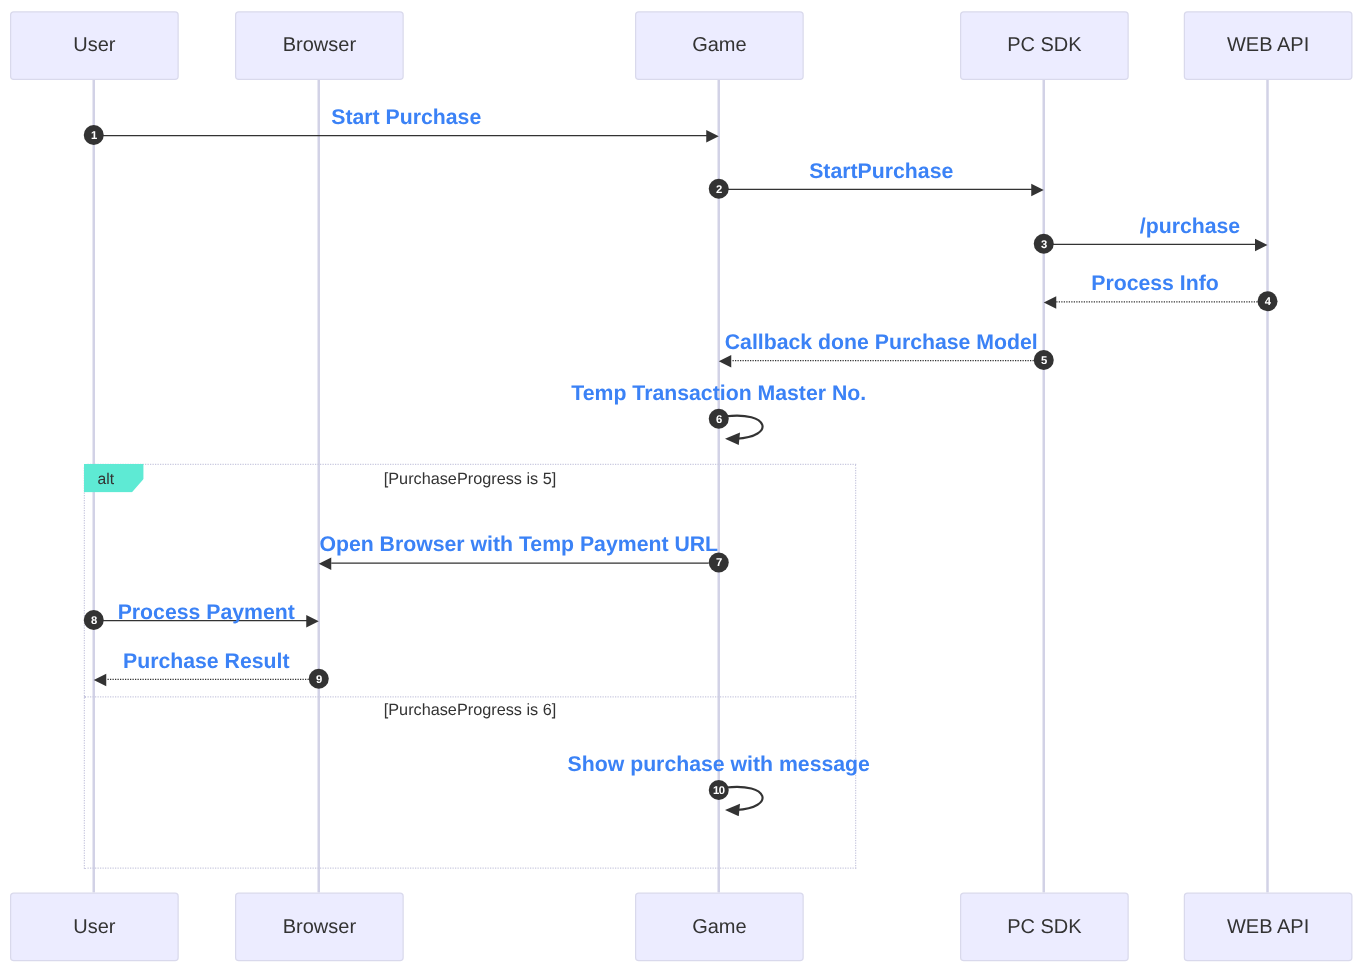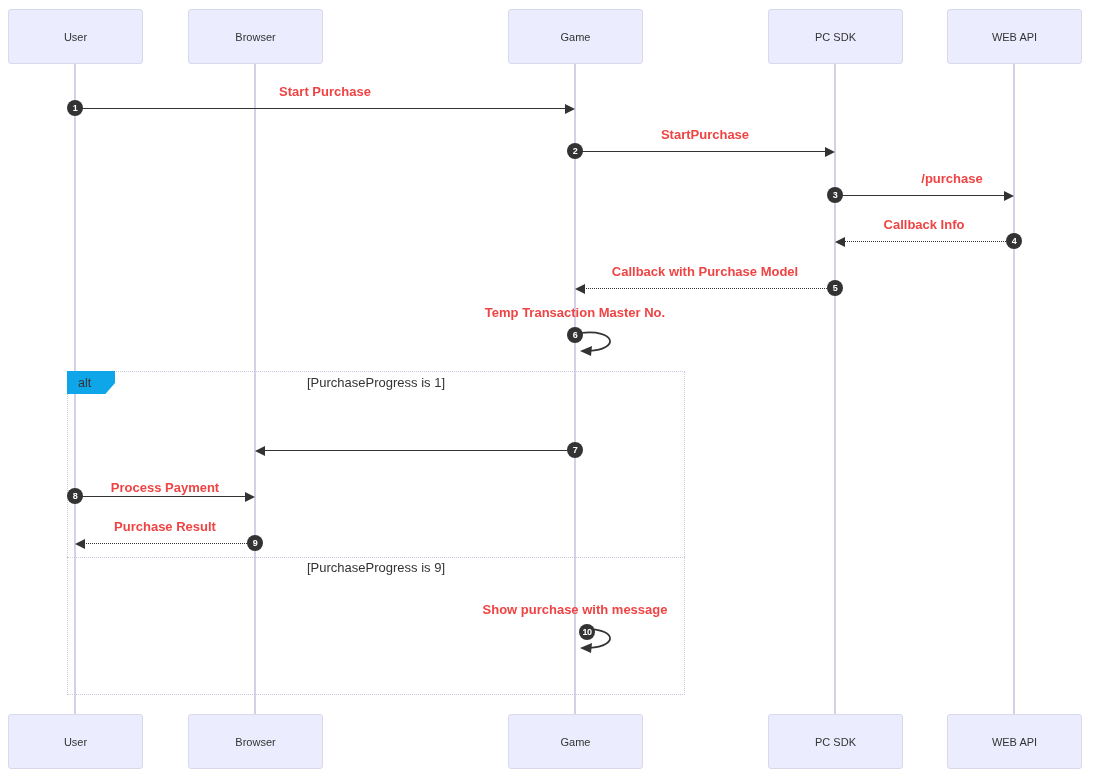--- a/index.html
+++ b/index.html
@@ -6,49 +6,49 @@
   #canvas {
     position:relative; width:1093px; height:780px;
     font-family:"Liberation Sans", sans-serif;
     background:#ffffff; overflow:hidden;
   }
   .actor {
     position:absolute; width:135px; height:55px; box-sizing:border-box;
     background:#ECECFF; border:1px solid #d9d9ec; border-radius:3px;
     display:flex; align-items:center; justify-content:center;
   }
-  .actor span { font-size:11px; color:#333; }
+  .actor span { font-size:16px; color:#333; }
   .lifeline {
     position:absolute; top:64px; height:650px; width:2px;
     background:#d2d2e6;
   }
   .mlabel {
     position:absolute; transform:translateX(-50%);
-    font-size:13px; font-weight:bold; color:#ef4444; white-space:nowrap;
+    font-size:17px; font-weight:bold; color:#3b82f6; white-space:nowrap;
     z-index:2;
   }
   .line { position:absolute; height:0; border-top:1.7px solid #333; z-index:1; }
   .line.dotted { border-top:1.7px dotted #333; }
   .arr { position:absolute; width:0; height:0;
     border-top:5px solid transparent; border-bottom:5px solid transparent; z-index:2; }
   .arr.r { border-left:10px solid #333; }
   .arr.l { border-right:10px solid #333; }
   .badge {
     position:absolute; width:16px; height:16px; border-radius:50%;
     background:#333; color:#fff; font-size:9px; font-weight:bold;
     display:flex; align-items:center; justify-content:center;
     letter-spacing:-0.5px; z-index:3;
   }
   .alt-frame {
     position:absolute; left:67px; top:371px; width:618px; height:324px;
     border:1.3px dotted #c9c9e0; box-sizing:border-box; z-index:0;
   }
   .alt-label {
     position:absolute; left:67px; top:371px; width:48px; height:23px;
-    background:#0ea5e9; box-sizing:border-box;
+    background:#5eead4; box-sizing:border-box;
     clip-path:polygon(0 0,100% 0,100% 52%,80% 100%,0 100%);
     display:flex; align-items:center; padding-left:11px; z-index:2;
   }
   .alt-label span { font-size:12.5px; color:#333; }
   .cond {
     position:absolute; transform:translateX(-50%);
     font-size:13px; color:#333; white-space:nowrap; z-index:2;
   }
   .divider {
     position:absolute; left:67px; top:557px; width:618px; height:0;
@@ -64,76 +64,77 @@
   <div class="lifeline" style="left:74px;"></div>
   <div class="lifeline" style="left:254px;"></div>
   <div class="lifeline" style="left:574px;"></div>
   <div class="lifeline" style="left:834px;"></div>
   <div class="lifeline" style="left:1013px;"></div>
 
   <div class="alt-frame"></div>
   <div class="alt-label">
     <span>alt</span>
   </div>
-  <div class="cond" style="left:376px; top:375px;">[PurchaseProgress is 1]</div>
+  <div class="cond" style="left:376px; top:375px;">[PurchaseProgress is 5]</div>
   <div class="divider"></div>
-  <div class="cond" style="left:376px; top:560px;">[PurchaseProgress is 9]</div>
+  <div class="cond" style="left:376px; top:560px;">[PurchaseProgress is 6]</div>
 
   <div class="mlabel" style="left:325px; top:84px;">Start Purchase</div>
   <div class="line" style="left:75px; top:108px; width:492px;"></div>
   <div class="arr r" style="left:565px; top:104px;"></div>
   <div class="badge" style="left:67px; top:100px;">1</div>
 
   <div class="mlabel" style="left:705px; top:127px;">StartPurchase</div>
   <div class="line" style="left:575px; top:151px; width:252px;"></div>
   <div class="arr r" style="left:825px; top:147px;"></div>
   <div class="badge" style="left:567px; top:143px;">2</div>
 
   <div class="mlabel" style="left:952px; top:171px;">/purchase</div>
   <div class="line" style="left:835px; top:195px; width:171px;"></div>
   <div class="arr r" style="left:1004px; top:191px;"></div>
   <div class="badge" style="left:827px; top:187px;">3</div>
 
-  <div class="mlabel" style="left:924px; top:217px;">Callback Info</div>
+  <div class="mlabel" style="left:924px; top:217px;">Process Info</div>
   <div class="line dotted" style="left:843px; top:241px; width:171px;"></div>
   <div class="arr l" style="left:835px; top:237px;"></div>
   <div class="badge" style="left:1006px; top:233px;">4</div>
 
-  <div class="mlabel" style="left:705px; top:264px;">Callback with Purchase Model</div>
+  <div class="mlabel" style="left:705px; top:264px;">Callback done Purchase Model</div>
   <div class="line dotted" style="left:583px; top:288px; width:252px;"></div>
   <div class="arr l" style="left:575px; top:284px;"></div>
   <div class="badge" style="left:827px; top:280px;">5</div>
 
   <div class="mlabel" style="left:575px; top:305px;">Temp Transaction Master No.</div>
   <svg class="self-loop" style="left:577px; top:329px;" width="46" height="27" viewBox="0 0 46 27">
     <path d="M 4 4 C 38 0, 44 20, 12 22" stroke="#333" stroke-width="1.7" fill="none"></path>
     <polygon points="3,22 15,17 14,27" fill="#333"></polygon>
   </svg>
   <div class="badge" style="left:567px; top:327px;">6</div>
 
+  <div class="mlabel" style="left:415px; top:426px;">Open Browser with Temp Payment URL</div>
   <div class="line" style="left:265px; top:450px; width:302px;"></div>
   <div class="arr l" style="left:255px; top:446px;"></div>
   <div class="badge" style="left:567px; top:442px;">7</div>
 
   <div class="mlabel" style="left:165px; top:480px;">Process Payment</div>
   <div class="line" style="left:75px; top:496px; width:172px;"></div>
   <div class="arr r" style="left:245px; top:492px;"></div>
   <div class="badge" style="left:67px; top:488px;">8</div>
 
   <div class="mlabel" style="left:165px; top:519px;">Purchase Result</div>
   <div class="line dotted" style="left:83px; top:543px; width:172px;"></div>
   <div class="arr l" style="left:75px; top:539px;"></div>
   <div class="badge" style="left:247px; top:535px;">9</div>
 
   <div class="mlabel" style="left:575px; top:602px;">Show purchase with message</div>
   <svg class="self-loop" style="left:577px; top:626px;" width="46" height="27" viewBox="0 0 46 27">
     <path d="M 4 4 C 38 0, 44 20, 12 22" stroke="#333" stroke-width="1.7" fill="none"></path>
     <polygon points="3,22 15,17 14,27" fill="#333"></polygon>
   </svg>
-  <div class="badge" style="left:567px; top:624px;margin-left:12px;">10</div>
+  <div class="badge" style="left:567px; top:624px;">10</div>
 
   <div class="actor" style="left:8px;   top:9px;">
     <span>User</span>
   </div>
   <div class="actor" style="left:188px; top:9px;">
     <span>Browser</span>
   </div>
   <div class="actor" style="left:508px; top:9px;">
     <span>Game</span>
   </div>

